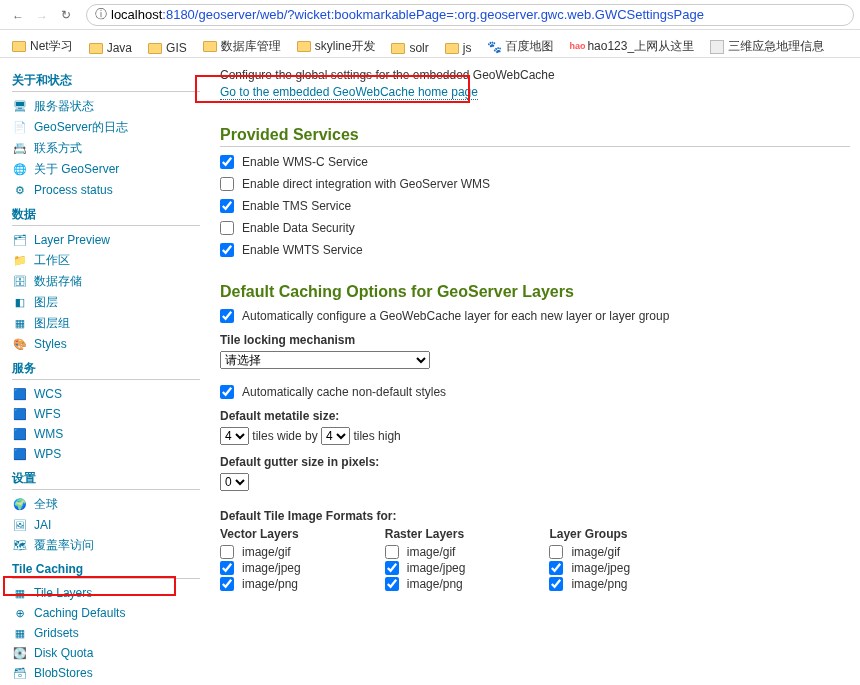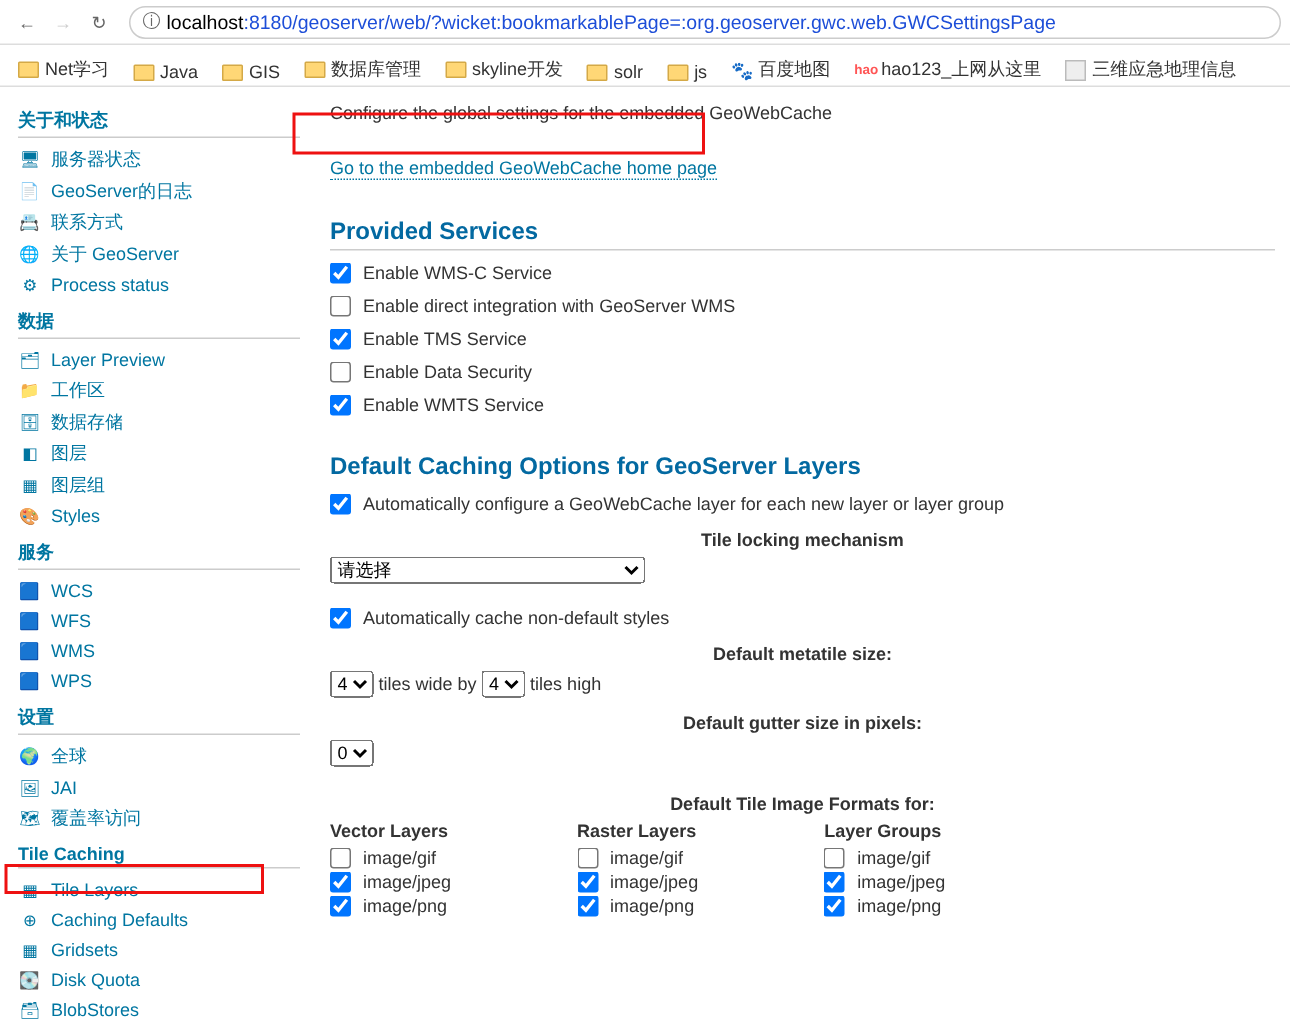--- a/index.html
+++ b/index.html
@@ -26,26 +26,26 @@
   .sidebar h3 { font-size: 12px; color: #0076a1; font-weight: bold; margin: 6px 0 4px; border-bottom: 1px solid #ccc; padding-bottom: 2px; }
   .sidebar ul { list-style: none; }
   .sidebar li { padding: 2px 0; }
   .sidebar a { color: #0076a1; text-decoration: none; display: flex; align-items: center; gap: 6px; }
   .sidebar li.active a { font-weight: normal; }
   .side-icon { width: 16px; height: 16px; display: inline-flex; align-items: center; justify-content: center; font-size: 11px; }
   .red-box { border: 2px solid #e11; position: absolute; pointer-events: none; }
   
   .content { flex: 1; padding: 10px 10px 10px 20px; }
   .content .desc { color: #333; margin-bottom: 3px; }
-  .content .link { color: #0076a1; text-decoration: none; border-bottom: 1px dotted #0076a1; display: inline-block; margin-top: 20px; }
-  .section-title { font-size: 16px; font-weight: bold; margin: 26px 0 8px; color: #0369a1; }
+  .content .link { color: #0076a1; text-decoration: none; border-bottom: 1px dotted #0076a1; display: inline-block; }
+  .section-title { font-size: 16px; font-weight: bold; margin: 26px 0 8px; color: #4d7c0f; }
   .section-underline { border-bottom: 1px solid #ccc; padding-bottom: 2px;}
   .check-row { display: flex; align-items: center; gap: 8px; margin: 8px 0; }
   .check-row input[type=checkbox]{ width:14px; height:14px;}
-  .sub-label { font-size: 12px; font-weight: bold; margin-top: 10px; margin-bottom: 4px; text-align: center; }
+  .sub-label { font-size: 12px; font-weight: bold; margin-top: 10px; margin-bottom: 4px; }
   .select-sm { font-size: 12px; }
   .cols { display: flex; gap: 84px; margin-top: 4px;}
   .cols .col h4 { font-size: 12px; font-weight: bold; margin-bottom: 4px; white-space: nowrap;}
   .cols .check-row { margin: 2px 0; }
 </style>
 </head>
 <body>
 
 <div class="browser-bar">
   <div class="nav-btn">←</div>

